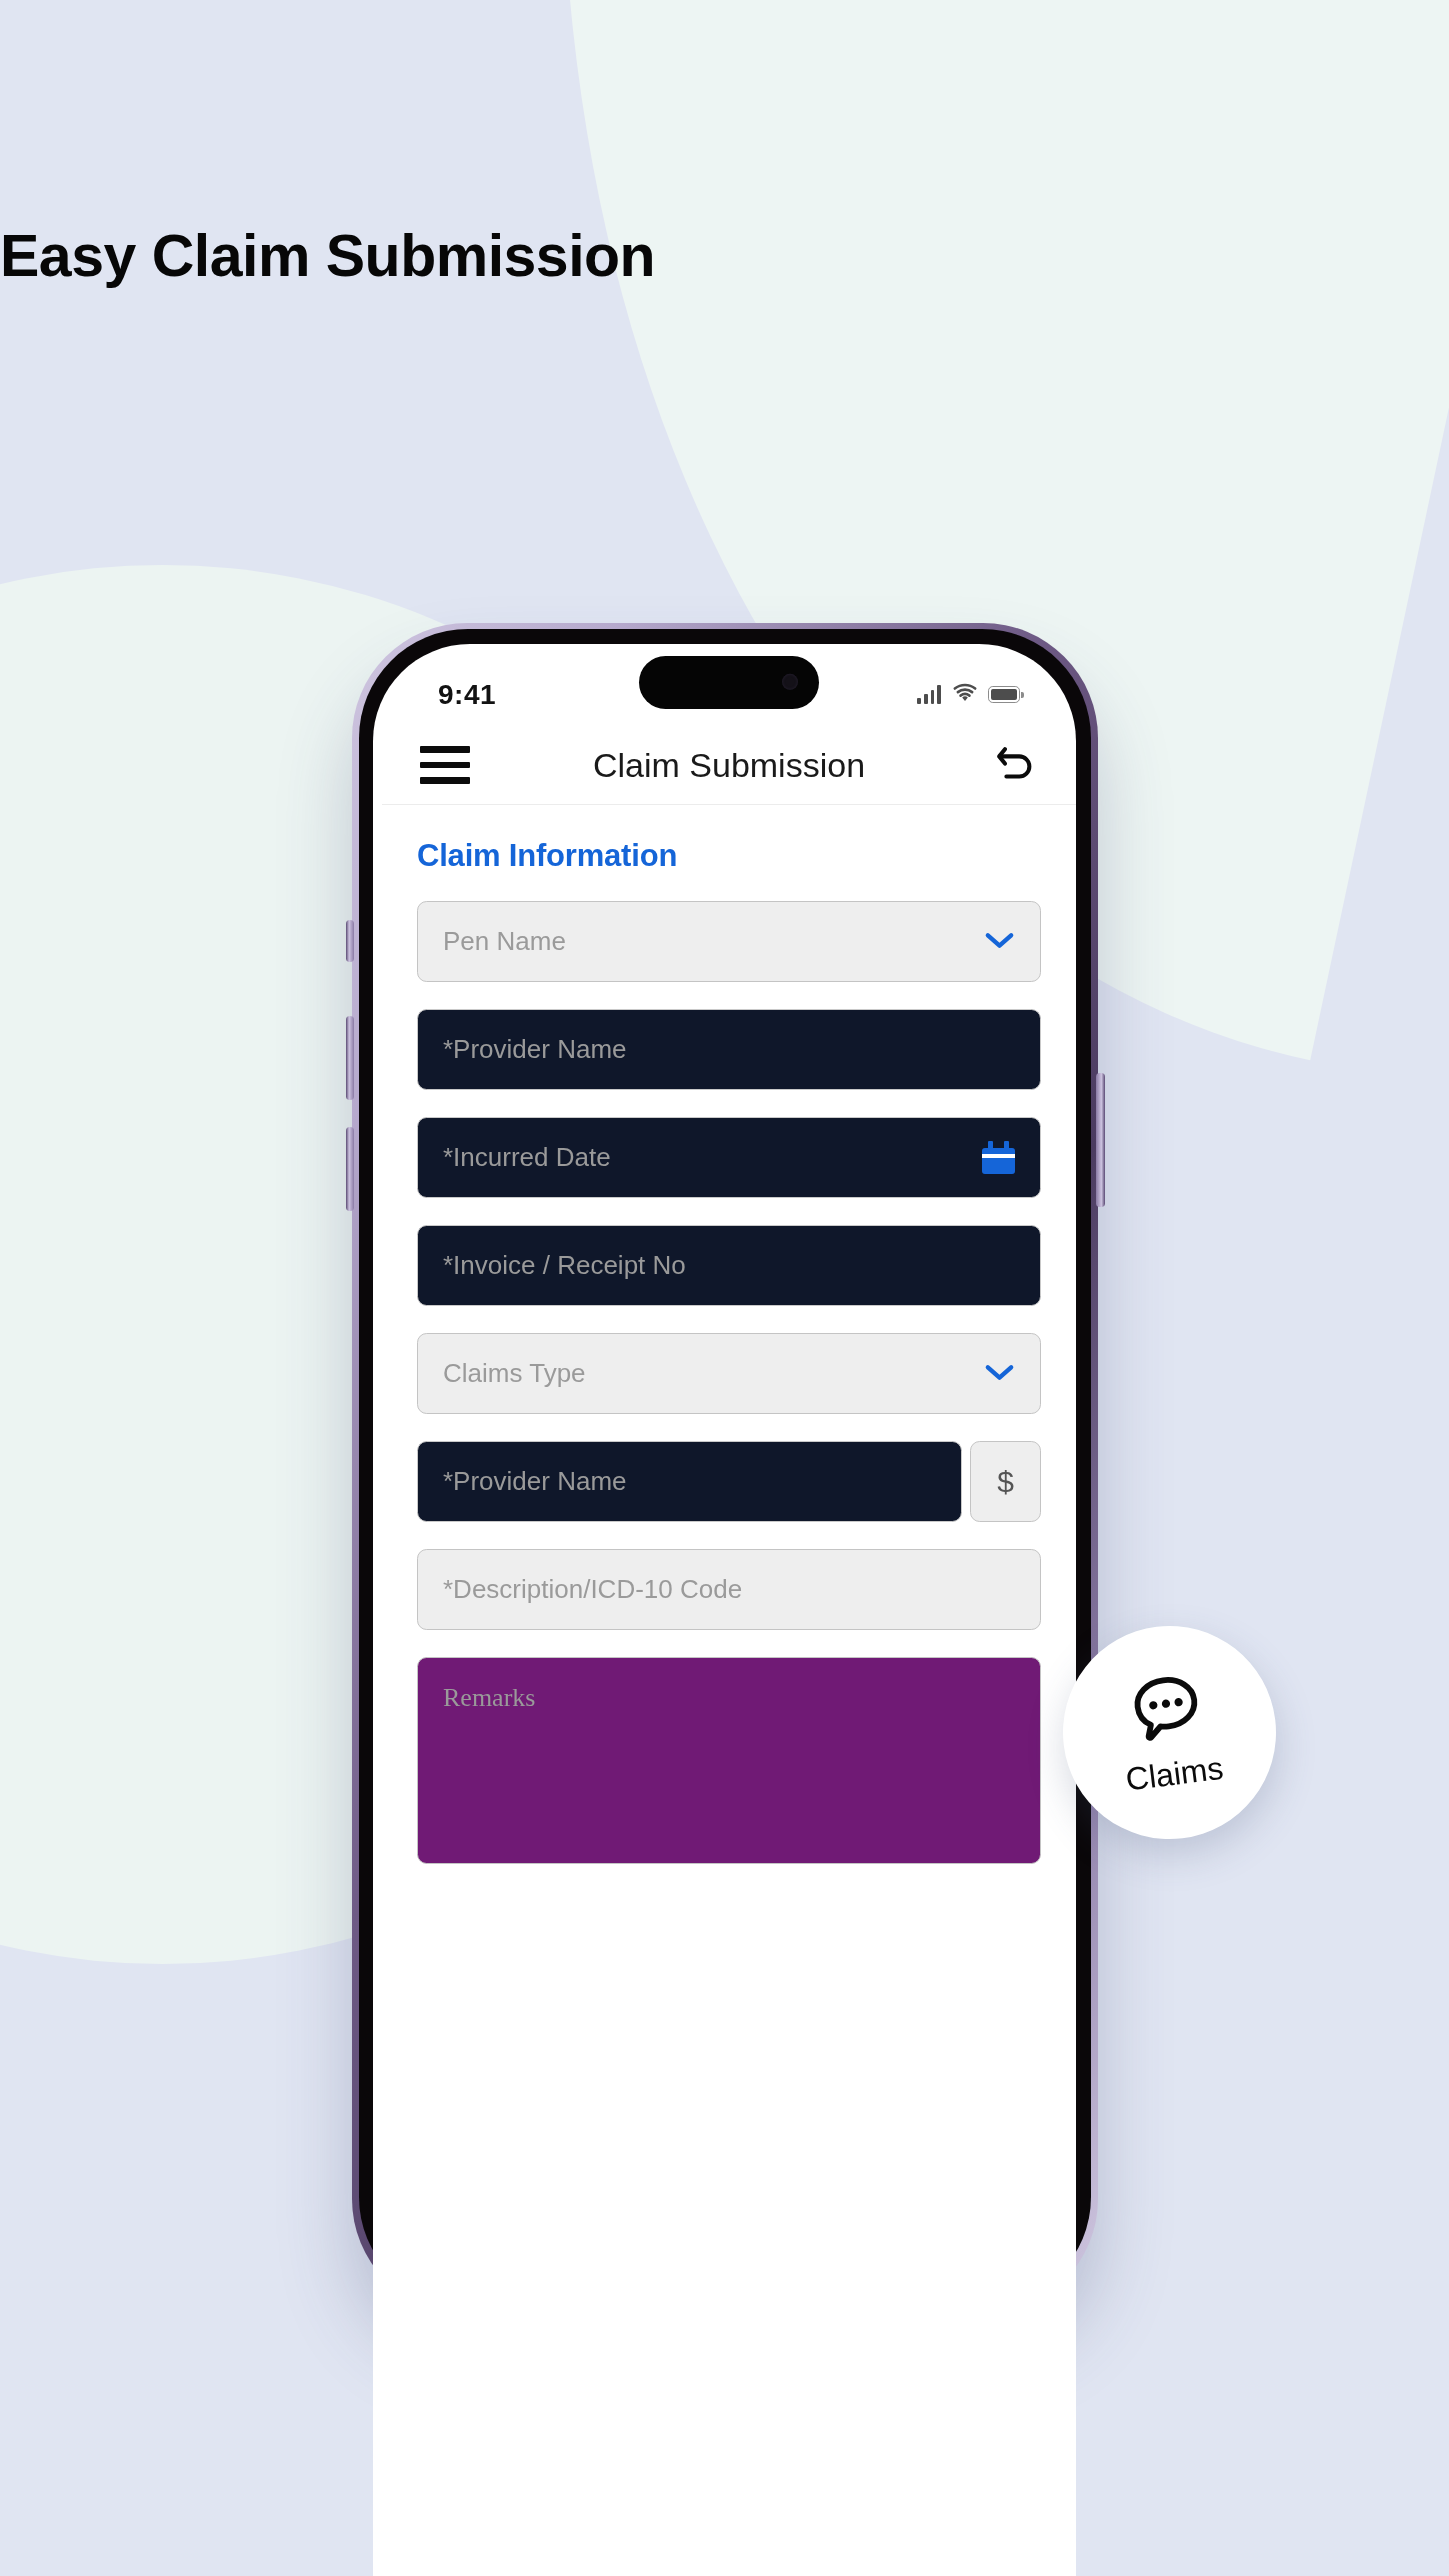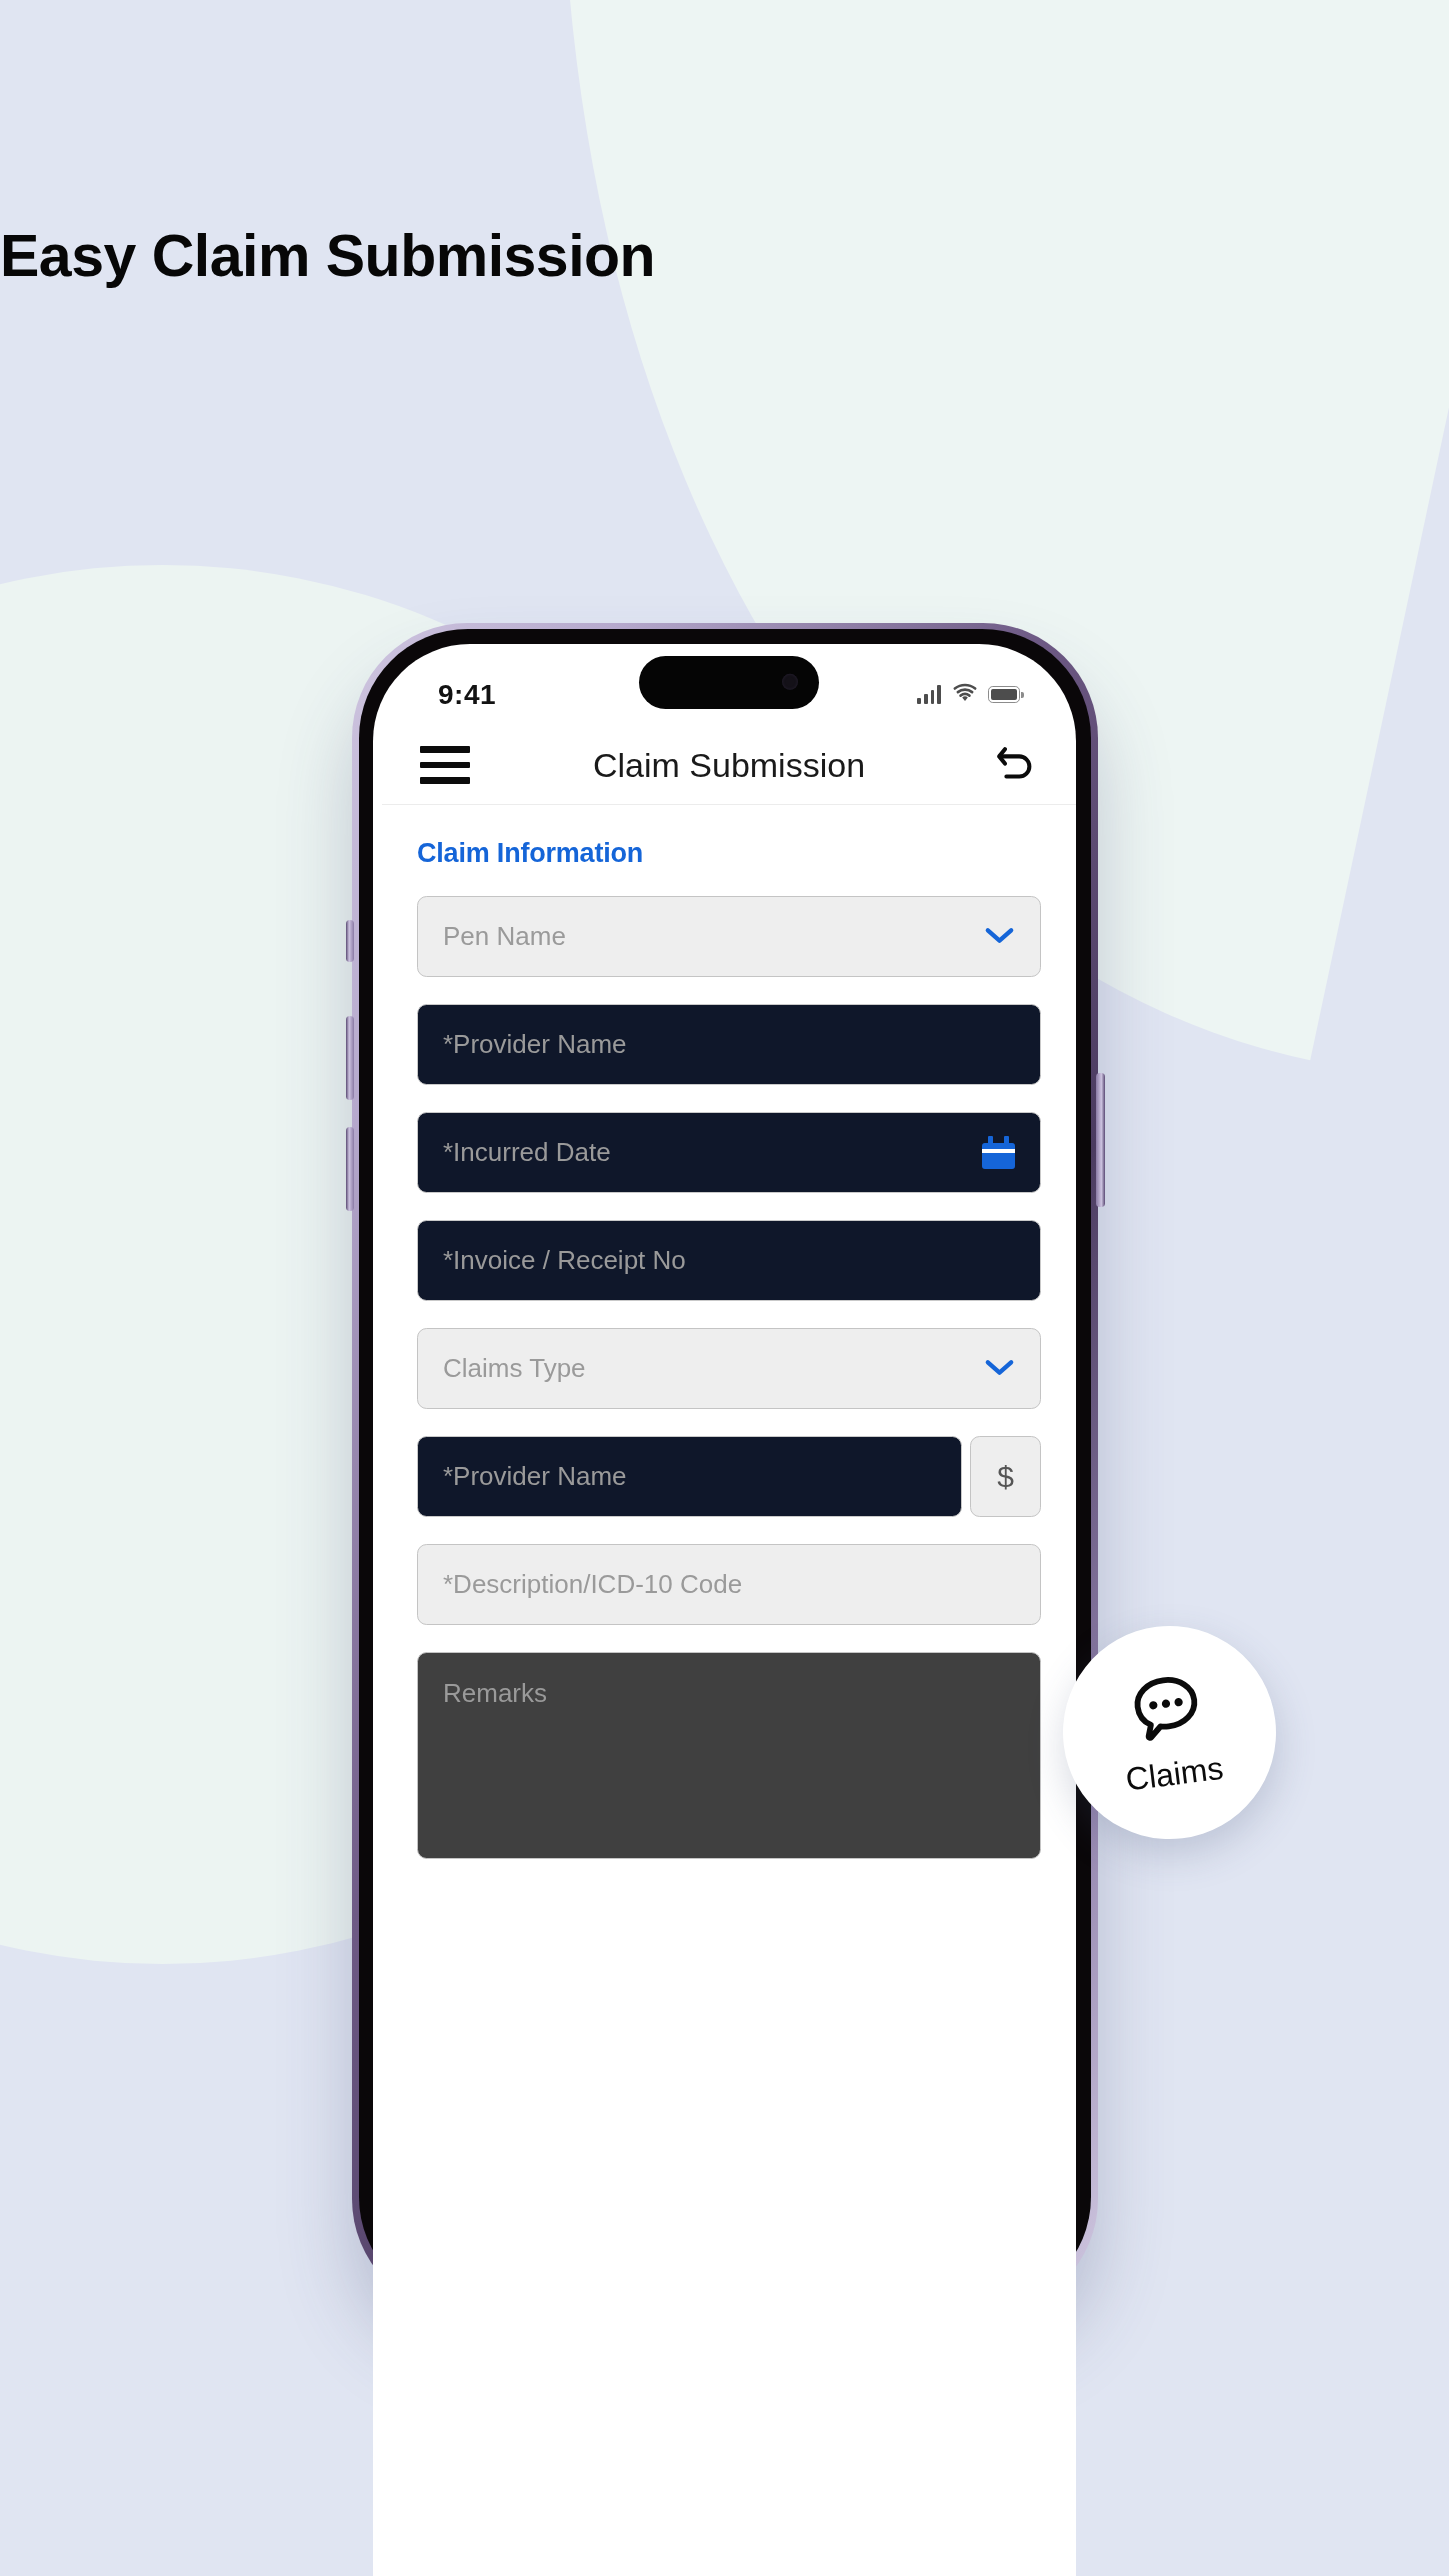--- a/index.html
+++ b/index.html
@@ -153,21 +153,21 @@
     font-size:34px; color:#1a1a1a;
     pointer-events:none;
   }
   #back-icon{ margin-left:auto; cursor:pointer; display:flex; }
 
   
   #form{
     padding:33px 35px 0 35px;
   }
   .section-title{
-    font-size:27px;
+    font-size:31px;
     font-weight:bold;
     color:#1565d8;
     margin-bottom:27px;
     letter-spacing:-0.2px;
   }
   .section-title.second{ margin-top:59px; }
 
   .field{
     height:81px;
     border:1.5px solid #c9c9c9;
@@ -205,24 +205,25 @@
     border-radius:9.6px;
     background:#eeeeee;
     display:flex; align-items:center; justify-content:center;
     font-size:30px; color:#555; cursor:pointer;
   }
 
   .textarea{
     height:207px;
     border:1.5px solid #c4c4c4;
     border-radius:9.6px;
-    background:#404040;
+    background:#701a75;
     padding:25px 25px;
     font-size:26px;
     color:#9a9a9a;
+    font-family:Liberation Serif, serif;
   }
 
   
   #claims-fab{
     position:absolute;
     left:1063px; top:1626px;
     width:213px; height:213px;
     border-radius:50%;
     background:#ffffff;
     box-shadow:0 15.3px 38px rgba(70,80,120,.22);

